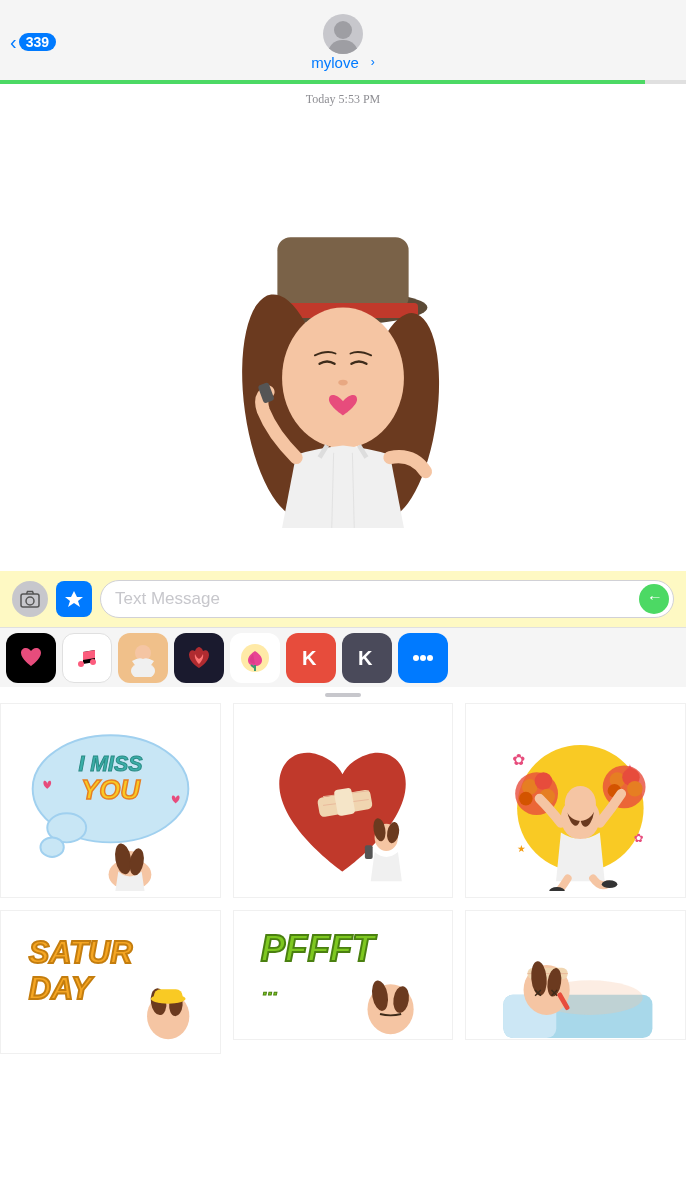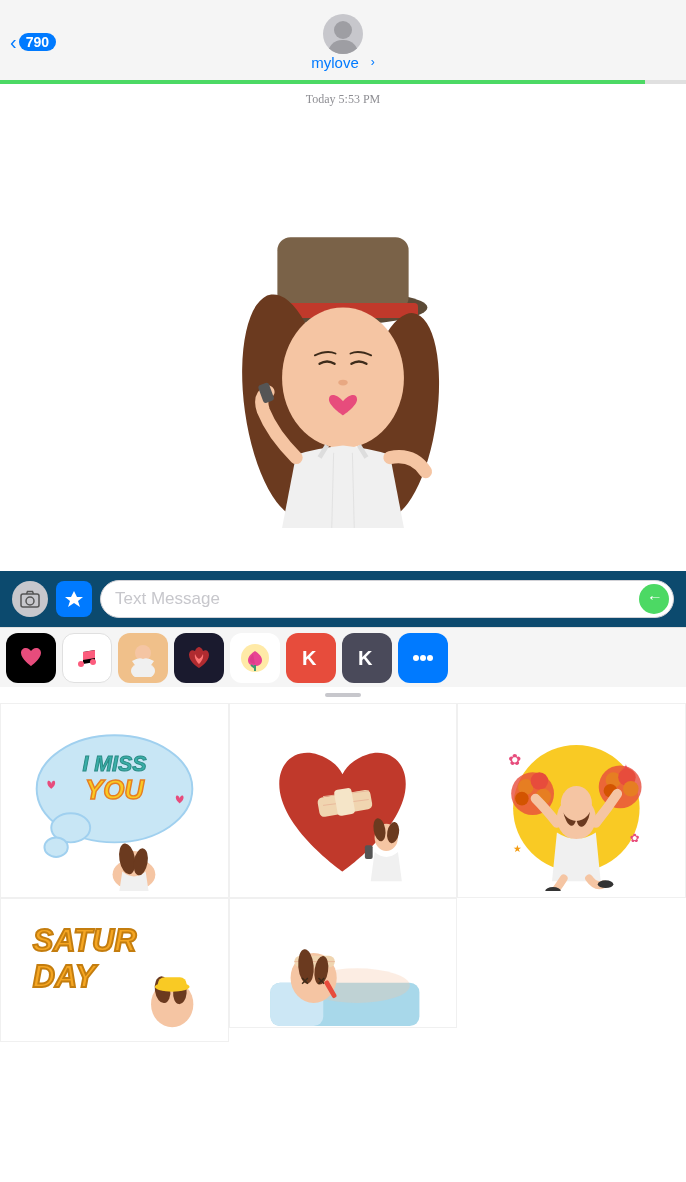--- a/index.html
+++ b/index.html
@@ -126,21 +126,21 @@
       display: flex;
       justify-content: center;
       align-items: center;
     }
 
     
     .input-bar {
       display: flex;
       align-items: center;
       padding: 8px 12px;
-      background: #0c4a6e;
+      background: #fef9c3;
       gap: 8px;
       height: 56px;
       justify-content: space-between;
     }
     .camera-btn {
       width: 36px;
       height: 36px;
       border-radius: 50%;
       background: #c7c7cc;
       display: flex;
@@ -234,40 +234,40 @@
       height: 4px;
       background: #c7c7cc;
       border-radius: 2px;
     }
 
     
     .sticker-panel {
       background: #fff;
       display: grid;
       grid-template-columns: 1fr 1fr 1fr;
-      gap: 0;
+      gap: 12px;
       flex: 1;
     }
     .sticker-cell {
       display: flex;
       align-items: center;
       justify-content: center;
       height: 195px;
       border: 0.5px solid #f0f0f0;
       overflow: hidden;
       cursor: pointer;
     }
   </style>
 </head>
 <body>
 
 <div class="header">
   <div class="back-btn">
     <span class="back-chevron">‹</span>
-    <span class="back-badge">790</span>
+    <span class="back-badge">339</span>
   </div>
   <div class="contact-center">
     <div class="avatar-circle">
       <div class="avatar-person">
         <div class="avatar-head"></div>
         <div class="avatar-body"></div>
       </div>
     </div>
     <div class="contact-name">
       <span>mylove</span>
@@ -506,23 +506,35 @@
 
       <ellipse cx="155" cy="100" rx="22" ry="24" fill="#f5c5a3"></ellipse>
       <ellipse cx="145" cy="85" rx="8" ry="14" fill="#6b3a1f" transform="rotate(-8 145 85)"></ellipse>
       <ellipse cx="163" cy="88" rx="7" ry="12" fill="#6b3a1f" transform="rotate(5 163 88)"></ellipse>
 
       <ellipse cx="155" cy="82" rx="18" ry="5" fill="#f9ca24"></ellipse>
       <rect x="140" y="72" width="30" height="14" rx="7" fill="#f9ca24"></rect>
     </svg>
   </div>
 
-
   <div class="sticker-cell" style="height:130px;">
     <svg viewBox="0 0 190 130" width="185" height="125">
+      <text x="10" y="50" font-size="38" font-weight="900" fill="#7ec820" stroke="#4a8010" stroke-width="2" font-family="Arial" font-style="italic">PFFFT</text>
+      <text x="12" y="85" font-size="20" font-weight="900" fill="#7ec820" stroke="#4a8010" stroke-width="1" font-family="Arial" font-style="italic">...</text>
+
+      <ellipse cx="145" cy="100" rx="24" ry="26" fill="#f5c5a3"></ellipse>
+      <ellipse cx="134" cy="86" rx="8" ry="16" fill="#6b3a1f" transform="rotate(-10 134 86)"></ellipse>
+      <ellipse cx="156" cy="90" rx="8" ry="14" fill="#6b3a1f" transform="rotate(8 156 90)"></ellipse>
+
+      <path d="M134 105 Q145 108 156 105" stroke="#3d2b1a" stroke-width="2" fill="none"></path>
+    </svg>
+  </div>
+
+  <div class="sticker-cell" style="height:130px;">
+    <svg viewBox="0 0 190 130" width="185" height="125">
 
       <rect x="20" y="85" width="155" height="45" rx="10" fill="#a8d8ea"></rect>
       <rect x="20" y="85" width="55" height="45" rx="10" fill="#cce7f5"></rect>
 
       <ellipse cx="110" cy="88" rx="55" ry="18" fill="#f5c5a3" opacity="0.3"></ellipse>
       <ellipse cx="65" cy="80" rx="24" ry="26" fill="#f5c5a3"></ellipse>
 
       <rect x="45" y="57" width="42" height="12" rx="6" fill="#f0d5b0"></rect>
       <path d="M45 63 L87 63" stroke="#e8b89a" stroke-width="1"></path>
 

